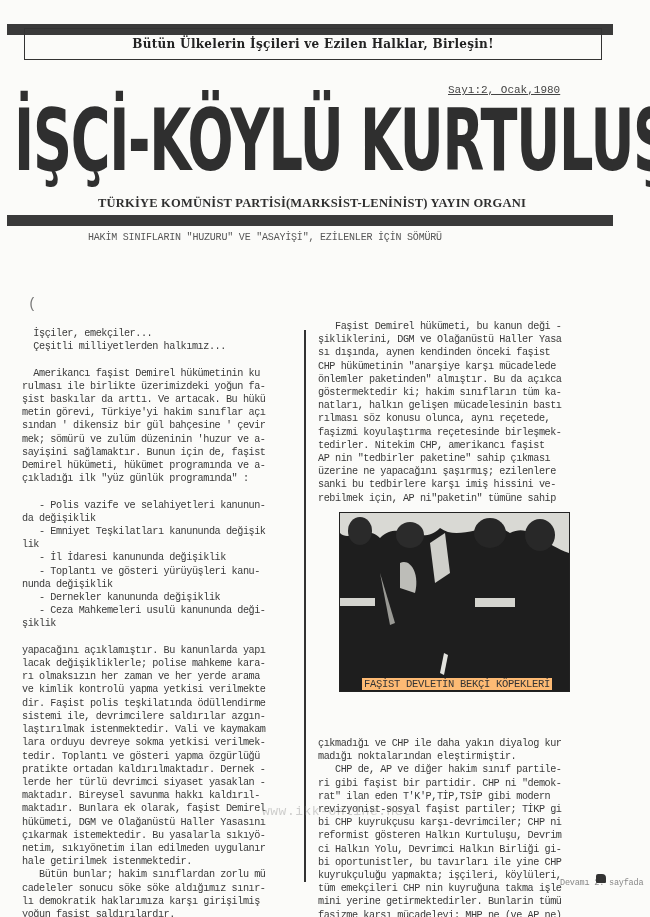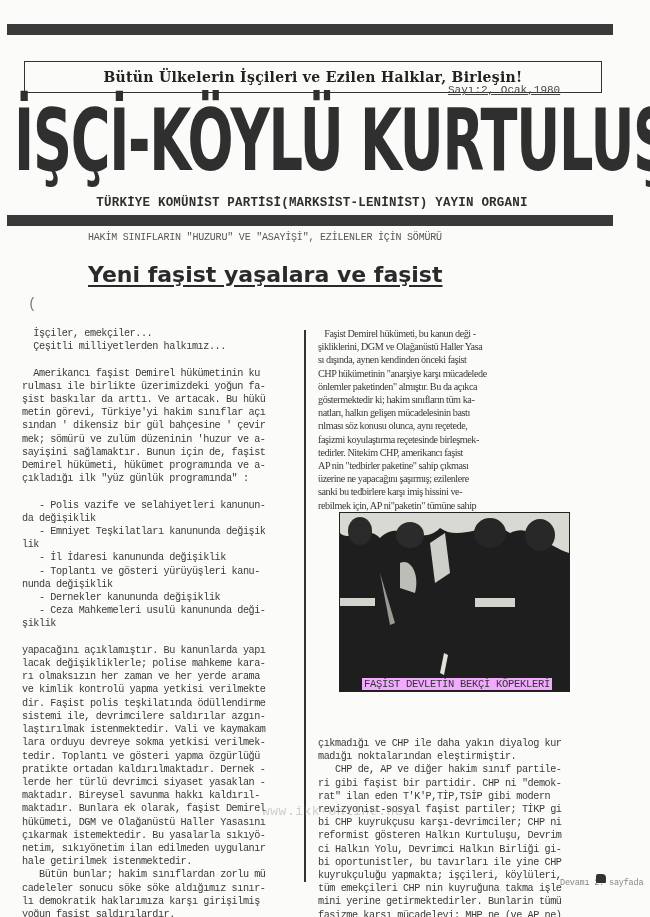--- a/index.html
+++ b/index.html
@@ -6,58 +6,58 @@
   body {
     width:650px; height:917px; overflow:hidden; position:relative;
     background:#fbfbf9; color:#2b2b2b;
     font-family:"Liberation Mono", "DejaVu Sans Mono", monospace;
   }
   .abs { position:absolute; }
   .bar { background:#3a3a3a; }
   #top-bar { left:7px; top:24px; width:486px; height:11px; transform-origin:left; }
   #top-bar { width:486px; }
   .slogan-box {
-    left:24px; top:61px; width:578px; height:32px; border:1.5px solid #333;
+    left:24px; top:28px; width:578px; height:32px; border:1.5px solid #333;
     box-sizing:border-box; display:flex; align-items:center; justify-content:center;
-    font-family:"DejaVu Serif", serif; font-weight:bold; font-size:14px; color:#222;
+    font-family:"DejaVu Serif", serif; font-weight:bold; font-size:12px; color:#222;
     letter-spacing:0.3px;
   }
   .issue { left:448px; top:84px; font-size:11px; color:#444;text-decoration:underline; }
   .masthead {
     left:14px; top:92px; width:600px; height:96px;
     font-family:"DejaVu Sans", sans-serif; font-weight:bold; color:#2f2f2f;
     font-size:86px; line-height:96px; letter-spacing:-2px; white-space:nowrap;
     transform:scaleX(0.63); transform-origin:left top;
   }
   .masthead span { display:inline-block; }
   .subtitle {
     left:12px; top:196px; width:600px; text-align:center;
-    font-family:Liberation Mono, monospace; font-weight:bold; font-size:12.5px; color:#2f2f2f;
+    font-family:Liberation Serif, serif; font-weight:bold; font-size:12.5px; color:#2f2f2f;
     letter-spacing:0.2px; white-space:nowrap;
   }
   #mid-bar { left:7px; top:215px; width:606px; height:11px; }
   .kicker { left:88px; top:232px; font-size:10px; line-height:11px; color:#555; width:420px; letter-spacing:-0.2px; }
   .headline {
     left:88px; top:259px; width:440px; font-family:"DejaVu Sans", sans-serif;
     font-weight:bold; font-size:22px; line-height:31px; color:#2a2a2a;
   }
   .headline div { text-decoration:underline; text-decoration-thickness:2px; text-underline-offset:3px; white-space:nowrap; }
   .paren { left:28px; top:296px; font-size:14px; color:#777; }
   .col { font-size:10.2px; line-height:13.2px; color:#3a3a3a; letter-spacing:-0.45px; white-space:pre; }
   #left-col { left:22px; top:327px; width:282px; }
-  #right-col-a { left:318px; top:327px; width:300px;font-family:Liberation Serif, serif; }
+  #right-col-a { left:318px; top:320px; width:300px; }
   #right-col-b { left:318px; top:691px; width:300px;margin-top:46px; }
   .divider { left:304px; top:330px; width:2px; height:552px; background:#333; }
   .photo {
     left:339px; top:512px; width:229px; height:178px; background:#1c1c1c; overflow:hidden;
     border:1px solid #222;
   }
   .photo svg { display:block; }
   .caption {
-    left:362px; top:678px; background:#f0abfc; padding:0 2px; font-size:10.5px; color:#333;
+    left:362px; top:678px; background:#fdba74; padding:0 2px; font-size:10.5px; color:#333;
     letter-spacing:-0.3px; white-space:nowrap;
   }
   .watermark { left:262px; top:804px; font-family:Liberation Mono, monospace; font-size:13px; color:rgba(120,120,120,0.35); letter-spacing:0.5px; }
   .continued { left:532px; top:878px; font-size:8.5px; color:#888; letter-spacing:-0.2px;padding-left:28px; }
   .hand-icon { left:596px; top:874px; width:10px; height:9px; background:#333; border-radius:2px 4px 1px 1px; }
 </style>
 </head>
 <body>
 
 <div class="abs bar" id="top-bar" style="width:486px"></div>
@@ -75,21 +75,20 @@
 
 <div class="abs subtitle">TÜRKİYE KOMÜNİST PARTİSİ(MARKSİST-LENİNİST) YAYIN ORGANI</div>
 
 <div class="abs bar" id="mid-bar"></div>
 
 <div class="abs kicker">
   <div>HAKİM SINIFLARIN "HUZURU" VE "ASAYİŞİ", EZİLENLER İÇİN SÖMÜRÜ</div>
 </div>
 
 <div class="abs headline">
-  <div>Yeni  faşist yaşalara ve faşist</div>
 </div>
 
 <div class="abs paren">(</div>
 
 <div class="abs col" id="left-col"><div>  İşçiler, emekçiler...</div><div>  Çeşitli milliyetlerden halkımız...</div><div>&nbsp;</div><div>  Amerikancı faşist Demirel hükümetinin ku</div><div>rulması ile birlikte üzerimizdeki yoğun fa-</div><div>şist baskılar da arttı. Ve artacak. Bu hükü</div><div>metin görevi, Türkiye'yi hakim sınıflar açı</div><div>sından ' dikensiz bir gül bahçesine ' çevir</div><div>mek; sömürü ve zulüm düzeninin 'huzur ve a-</div><div>sayişini sağlamaktır. Bunun için de, faşist</div><div>Demirel hükümeti, hükümet programında ve a-</div><div>çıkladığı ilk "yüz günlük programında" :</div><div>&nbsp;</div><div>   - Polis vazife ve selahiyetleri kanunun-</div><div>da değişiklik</div><div>   - Emniyet Teşkilatları kanununda değişik</div><div>lik</div><div>   - İl İdaresi kanununda değişiklik</div><div>   - Toplantı ve gösteri yürüyüşleri kanu-</div><div>nunda değişiklik</div><div>   - Dernekler kanununda değişiklik</div><div>   - Ceza Mahkemeleri usulü kanununda deği-</div><div>şiklik</div><div>&nbsp;</div><div>yapacağını açıklamıştır. Bu kanunlarda yapı</div><div>lacak değişikliklerle; polise mahkeme kara-</div><div>rı olmaksızın her zaman ve her yerde arama</div><div>ve kimlik kontrolü yapma yetkisi verilmekte</div><div>dir. Faşist polis teşkilatında ödüllendirme</div><div>sistemi ile, devrimcilere saldırılar azgın-</div><div>laştırılmak istenmektedir. Vali ve kaymakam</div><div>lara orduyu devreye sokma yetkisi verilmek-</div><div>tedir. Toplantı ve gösteri yapma özgürlüğü</div><div>pratikte ortadan kaldırılmaktadır. Dernek -</div><div>lerde her türlü devrimci siyaset yasaklan -</div><div>maktadır. Bireysel savunma hakkı kaldırıl-</div><div>maktadır. Bunlara ek olarak, faşist Demirel</div><div>hükümeti, DGM ve Olağanüstü Haller Yasasını</div><div>çıkarmak istemektedir. Bu yasalarla sıkıyö-</div><div>netim, sıkıyönetim ilan edilmeden uygulanır</div><div>hale getirilmek istenmektedir.</div><div>   Bütün bunlar; hakim sınıflardan zorlu mü</div><div>cadeleler sonucu söke söke aldığımız sınır-</div><div>lı demokratik haklarımıza karşı girişilmiş</div><div>yoğun faşist saldırılardır.</div></div>
 
 <div class="abs divider"></div>
 
 <div class="abs col" id="right-col-a"><div>   Faşist Demirel hükümeti, bu kanun deği -</div><div>şikliklerini, DGM ve Olağanüstü Haller Yasa</div><div>sı dışında, aynen kendinden önceki faşist</div><div>CHP hükümetinin "anarşiye karşı mücadelede</div><div>önlemler paketinden" almıştır. Bu da açıkca</div><div>göstermektedir ki; hakim sınıfların tüm ka-</div><div>natları, halkın gelişen mücadelesinin bastı</div><div>rılması söz konusu olunca, aynı reçetede,</div><div>faşizmi koyulaştırma reçetesinde birleşmek-</div><div>tedirler. Nitekim CHP, amerikancı faşist</div><div>AP nin "tedbirler paketine" sahip çıkması</div><div>üzerine ne yapacağını şaşırmış; ezilenlere</div><div>sanki bu tedbirlere karşı imiş hissini ve-</div><div>rebilmek için, AP ni"paketin" tümüne sahip</div></div>
 

